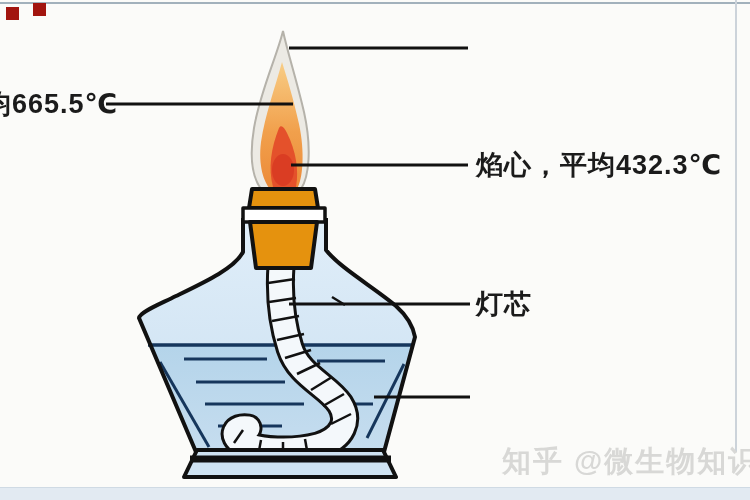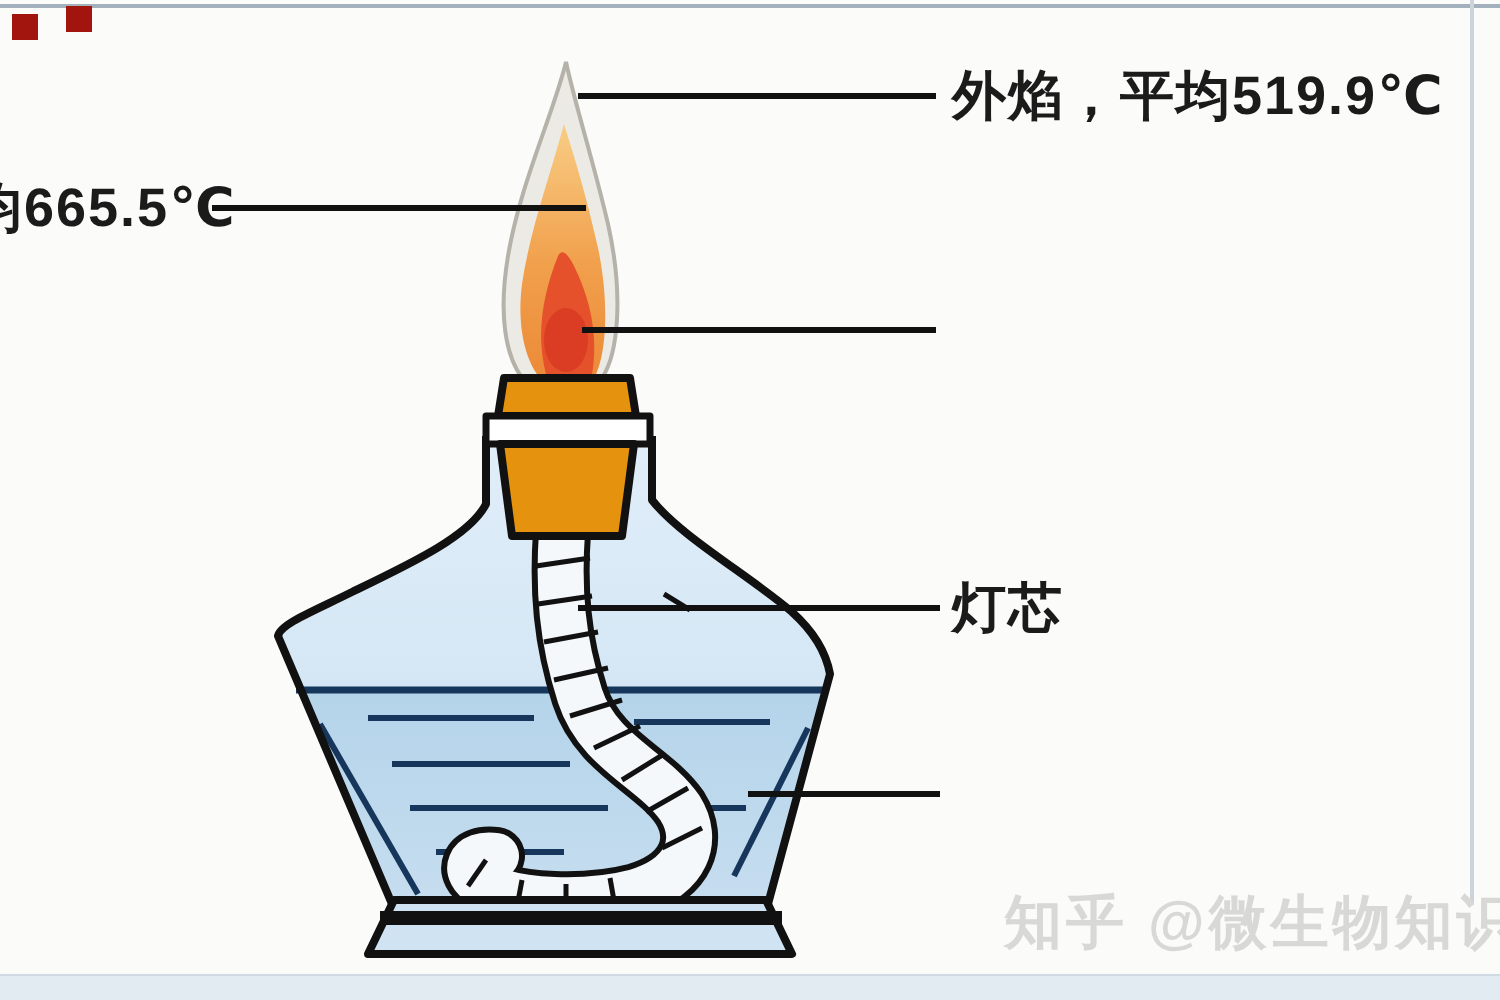--- a/index.html
+++ b/index.html
@@ -136,17 +136,17 @@
       <line x1="289" y1="48" x2="468" y2="48"></line>
       <line x1="106" y1="104" x2="293" y2="104"></line>
       <line x1="291" y1="165" x2="468" y2="165"></line>
       <line x1="289" y1="304" x2="470" y2="304"></line>
       <line x1="332" y1="297" x2="345" y2="305" stroke-width="2.5"></line>
       <line x1="374" y1="397" x2="470" y2="397"></line>
     </g>
   </svg>
 
   <div class="lbl lbl-left">均665.5℃</div>
-  <div class="lbl lbl-outer">外焰，平均519.9℃</div>
+  <div class="lbl lbl-core">焰心，平均432.3℃</div>
   <div class="lbl lbl-wick">灯芯</div>
 
   <div class="watermark">知乎 @微生物知识库</div>
 </div>
 
 </body></html>

